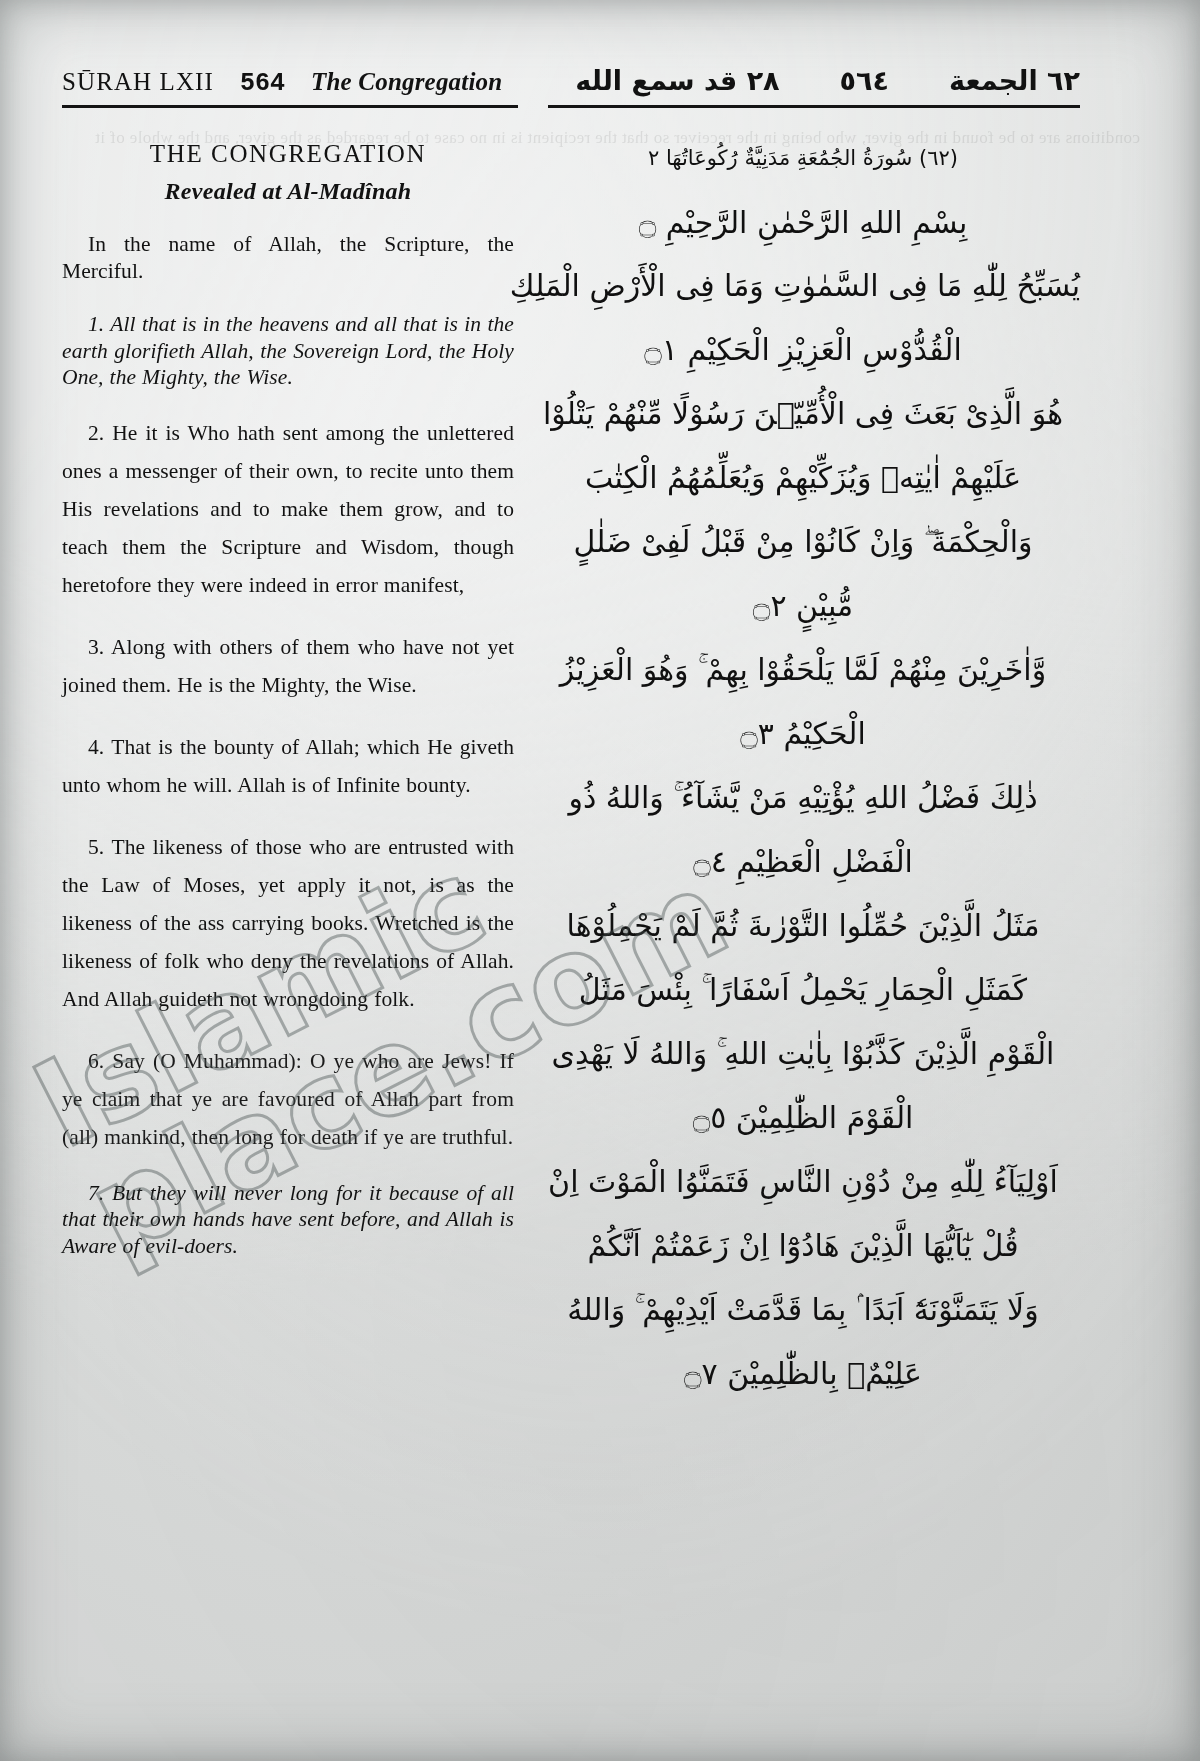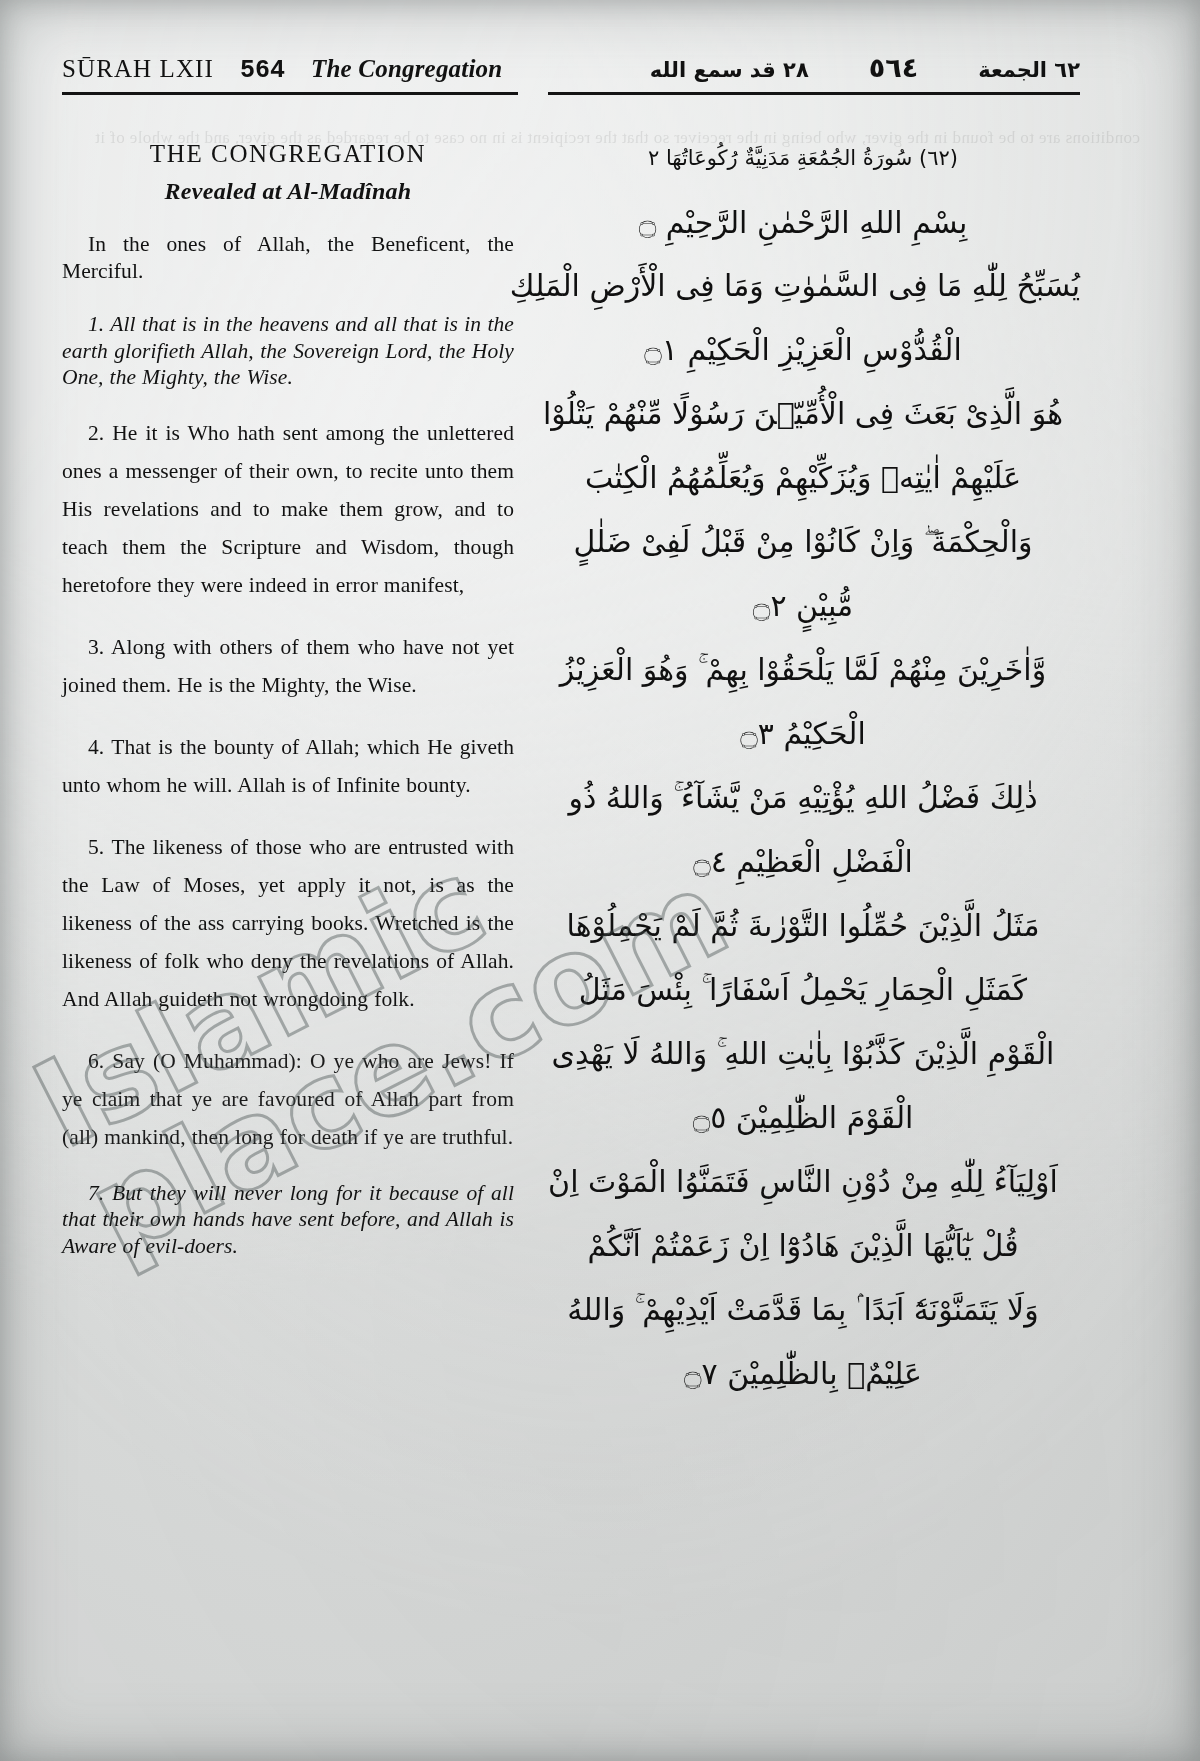--- a/index.html
+++ b/index.html
@@ -52,21 +52,21 @@
     line-height: 36px;
     color: #2a2a2a;
     pointer-events: none;
     letter-spacing: .4px;
   }
 
   
   #header {
     position: absolute;
     left: 62px;
-    top: 52px;
+    top: 65px;
     width: 1018px;
     height: 46px;
   }
   .hdr-row {
     display: flex;
     align-items: baseline;
     width: 100%;
   }
   .hdr-left {
     display: flex;
@@ -93,21 +93,21 @@
   .hdr-spacer { flex: 1 1 auto; }
   .hdr-right {
     display: flex;
     align-items: baseline;
     gap: 60px;
     white-space: nowrap;
     direction: rtl;
     font-family: "DejaVu Sans", "Liberation Sans", sans-serif;
   }
   .hdr-ar {
-    font-size: 21px;
+    font-size: 27px;
     font-weight: 700;
   }
   .hdr-ar-page {
     font-size: 27px;
     font-weight: 700;
   }
   .hdr-rules {
     position: absolute;
     left: 0;
     top: 40px;
@@ -240,21 +240,21 @@
   </div>
 
   <div id="cols">
 
     <div id="col-en">
 
       <div class="surah-title">THE CONGREGATION</div>
 
       <div class="revealed">Revealed at Al-Madînah</div>
 
-      <p class="verse bismillah">In the ones of Allah, the Beneficent, the Merciful.</p>
+      <p class="verse bismillah">In the name of Allah, the Scripture, the Merciful.</p>
 
       <p class="verse tight">1. All that is in the heavens and all that is in the earth glorifieth Allah, the Sovereign Lord, the Holy One, the Mighty, the Wise.</p>
 
       <p class="verse loose">2. He it is Who hath sent among the unlettered ones a messenger of their own, to recite unto them His revelations and to make them grow, and to teach them the Scripture and Wisdom, though heretofore they were indeed in error manifest,</p>
 
       <p class="verse loose">3. Along with others of them who have not yet joined them.   He is the Mighty, the Wise.</p>
 
       <p class="verse loose">4. That is the bounty of Allah; which He giveth unto whom he will. Allah is of Infinite bounty.</p>
 
       <p class="verse loose">5. The likeness of those who are entrusted with the Law of  Moses, yet apply it not, is as the likeness of the ass carrying books.   Wretched is the likeness of folk who deny the revelations of Allah. And Allah guideth not wrongdoing folk.</p>

